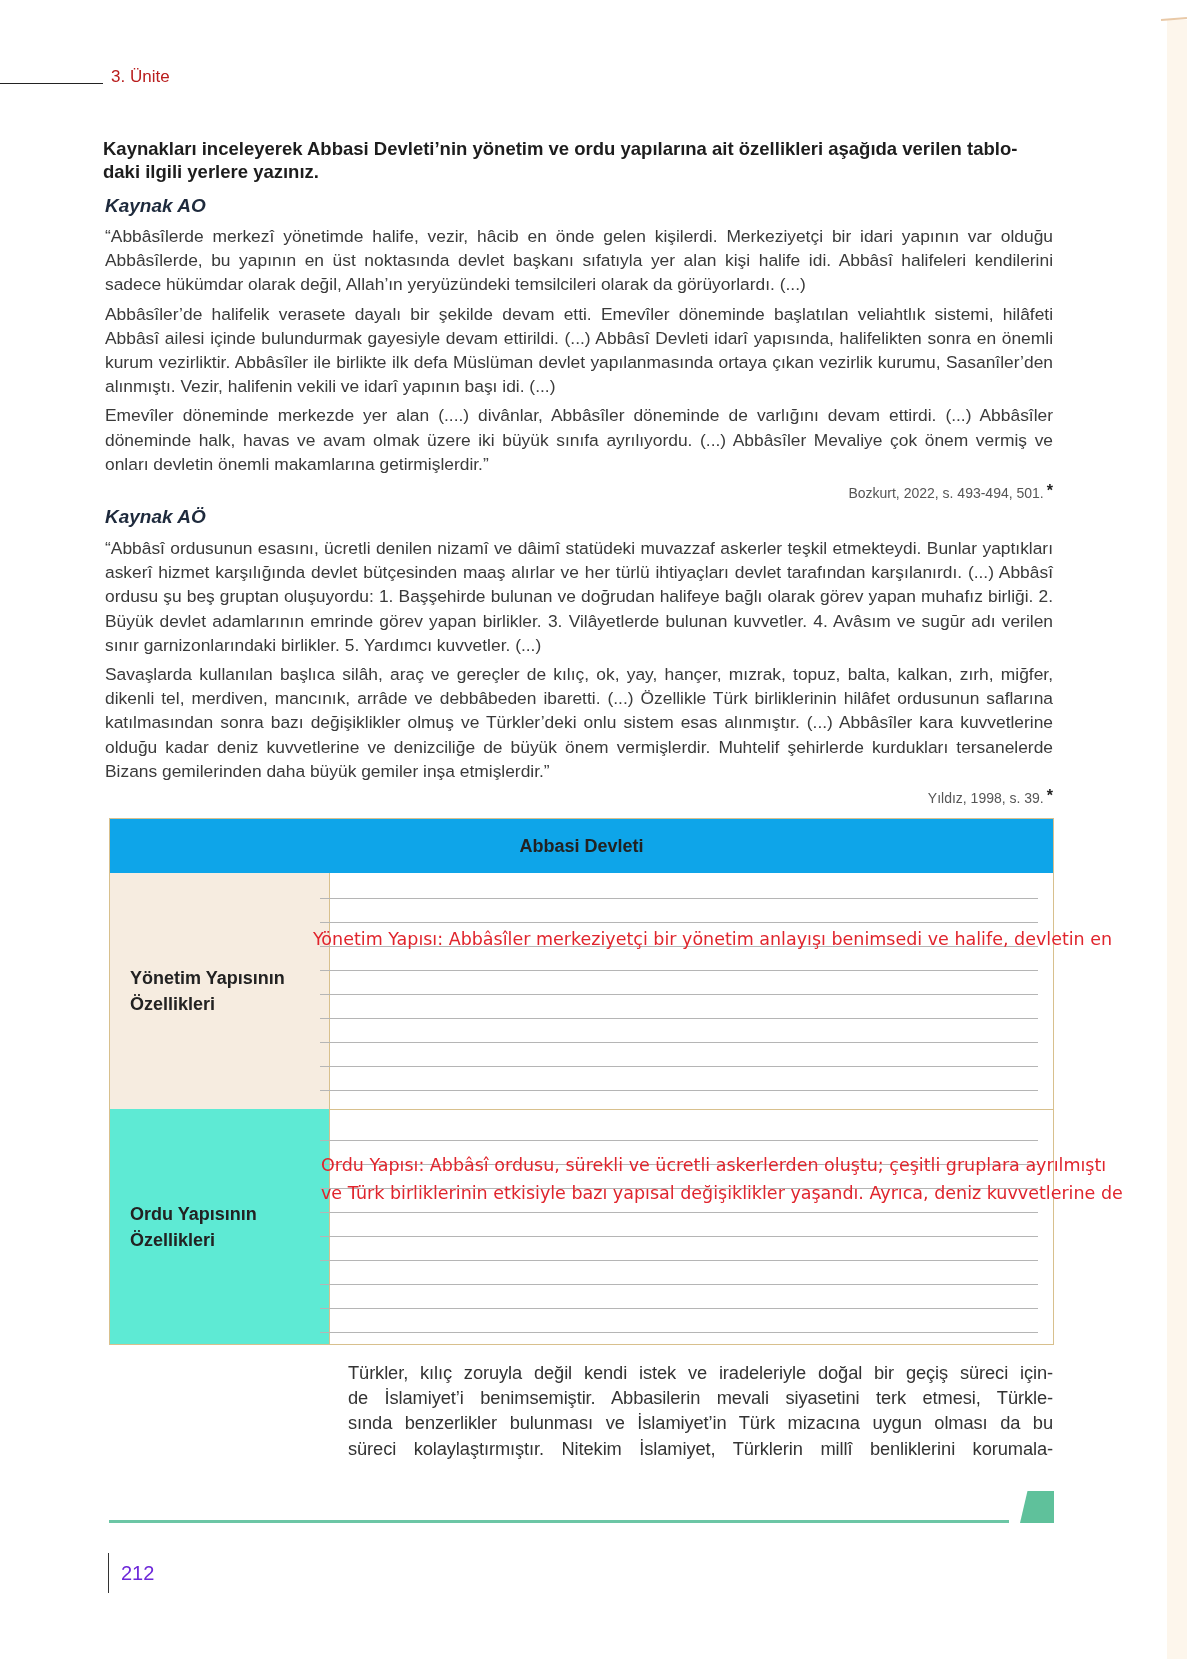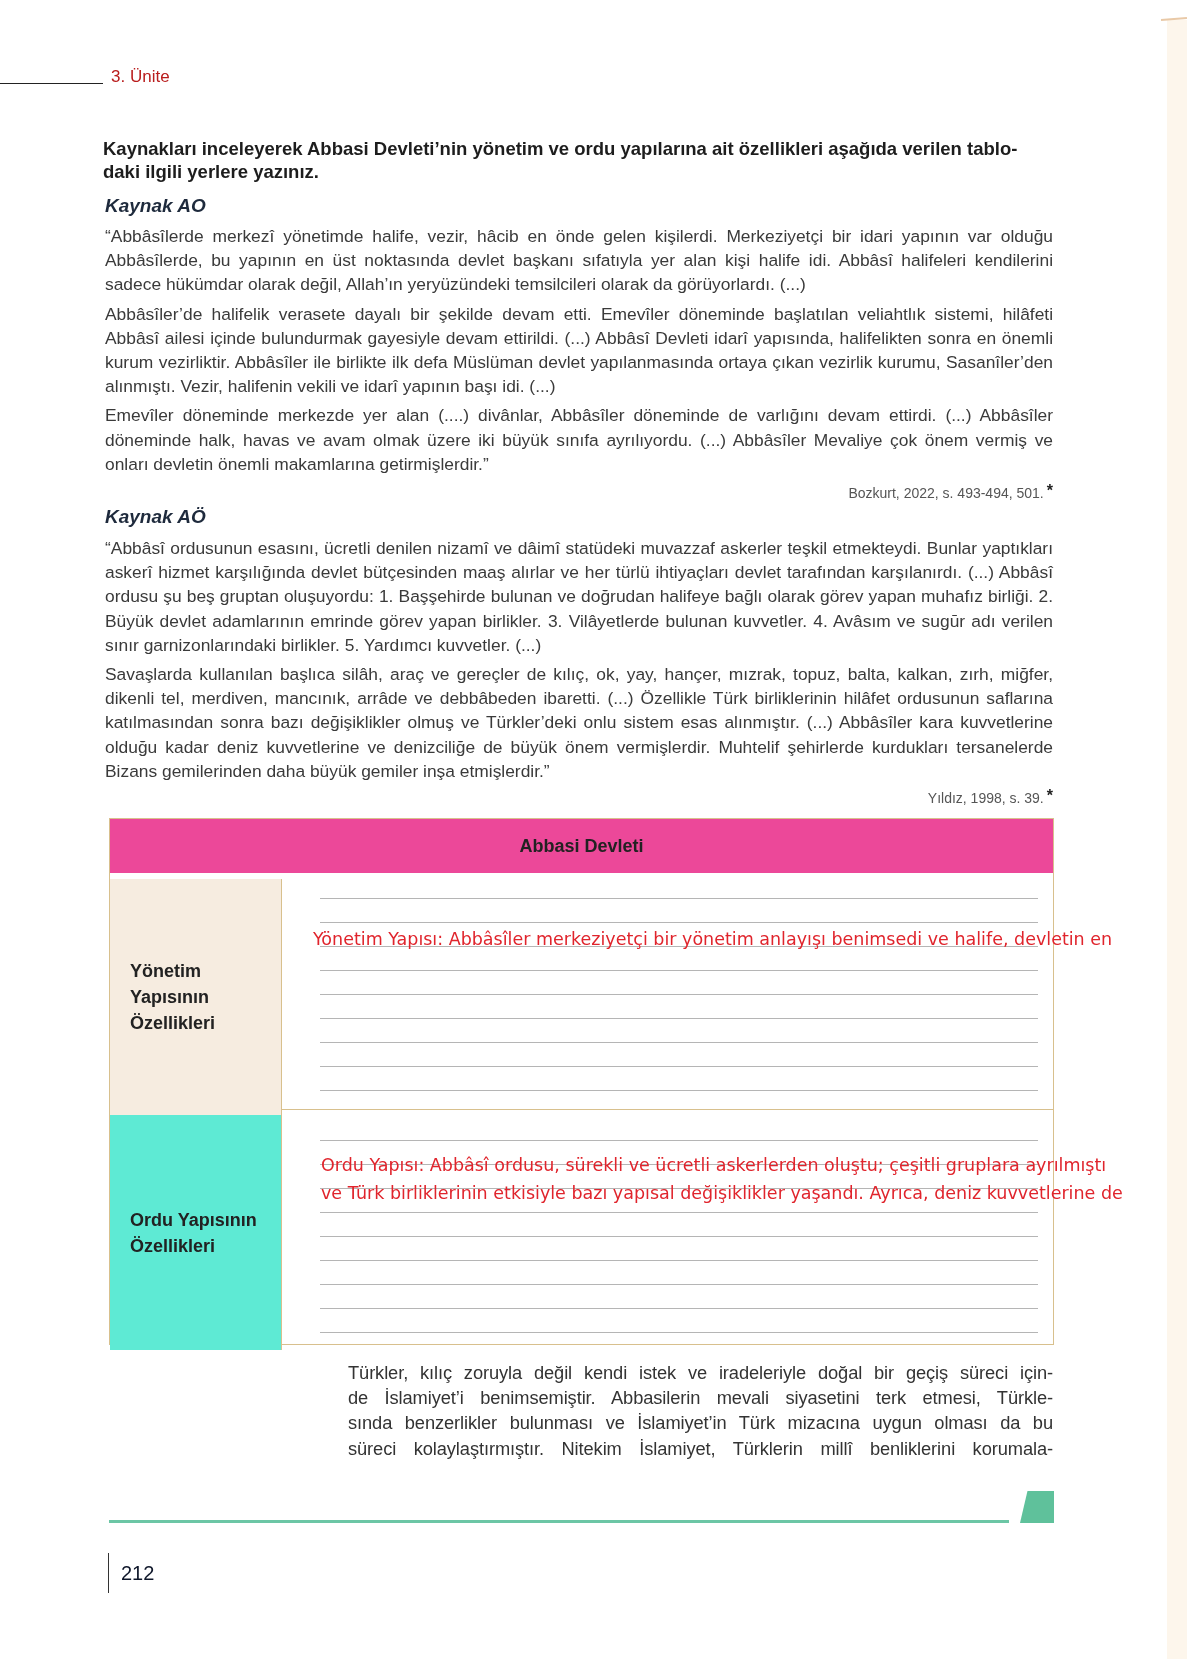--- a/index.html
+++ b/index.html
@@ -33,30 +33,30 @@
   .citation {
     position:absolute; right:134px; font-size:14px; color:#555;
   }
   .citation .star { font-weight:bold; color:#222; font-size:16px; vertical-align:2px; margin-left:3px; }
 
   .table {
     position:absolute; left:109px; top:818px; width:945px; height:527px;
     border:1px solid #d8c08d; box-sizing:border-box;
   }
   .table-head {
-    position:absolute; left:0; top:0; width:100%; height:54px; background:#ec4899;
+    position:absolute; left:0; top:0; width:100%; height:54px; background:#0ea5e9;
     display:flex; align-items:center; justify-content:center;
     font-weight:bold; font-size:18px; color:#222;
   }
   .row { position:absolute; left:0; width:100%; }
   .row-label {
-    position:absolute; left:0; top:0; width:172px; height:100%;
+    position:absolute; left:0; top:0; width:220px; height:100%;
     border-right:1px solid #d8c08d; box-sizing:border-box;
     display:flex; align-items:center; padding-left:20px;
-    font-weight:bold; font-size:18px; color:#222; line-height:26px;margin-top:6px;
+    font-weight:bold; font-size:18px; color:#222; line-height:26px;
   }
   .row1 { top:54px; height:236px; border-bottom:1px solid #d8c08d; }
   .row1 .row-label { background:#f6ece0; }
   .row2 { top:290px; height:235px; }
   .row2 .row-label { background:#5eead4; }
   .ruled-line {
     position:absolute; left:210px; width:718px; height:1px; background:#b5b5b5;
   }
   .answer {
     position:absolute; font-family:"DejaVu Sans", sans-serif; color:#e0242c;
@@ -73,21 +73,21 @@
   .info-text span { display:block; text-align:justify; text-align-last:justify; }
   .info-text span.last { text-align-last:left; }
   .footer-rule {
     position:absolute; left:109px; top:1520px; width:900px; height:3px; background:#6cc6a5;
   }
   .footer-tab {
     position:absolute; left:1020px; top:1491px; width:34px; height:32px; background:#5fc19b;
     clip-path:polygon(22% 0, 100% 0, 100% 100%, 0 100%);
   }
   .page-num-bar { position:absolute; left:108px; top:1553px; width:1px; height:40px; background:#333; }
-  .page-num { position:absolute; left:121px; top:1562px; font-size:20px; color:#0f172a; }
+  .page-num { position:absolute; left:121px; top:1562px; font-size:20px; color:#6d28d9; }
 </style>
 </head>
 <body>
 
 <div class="page-edge"></div>
 <div class="page-edge-line"></div>
 
 <div class="header-rule"></div>
 <div class="header-unit">3. Ünite</div>
 

